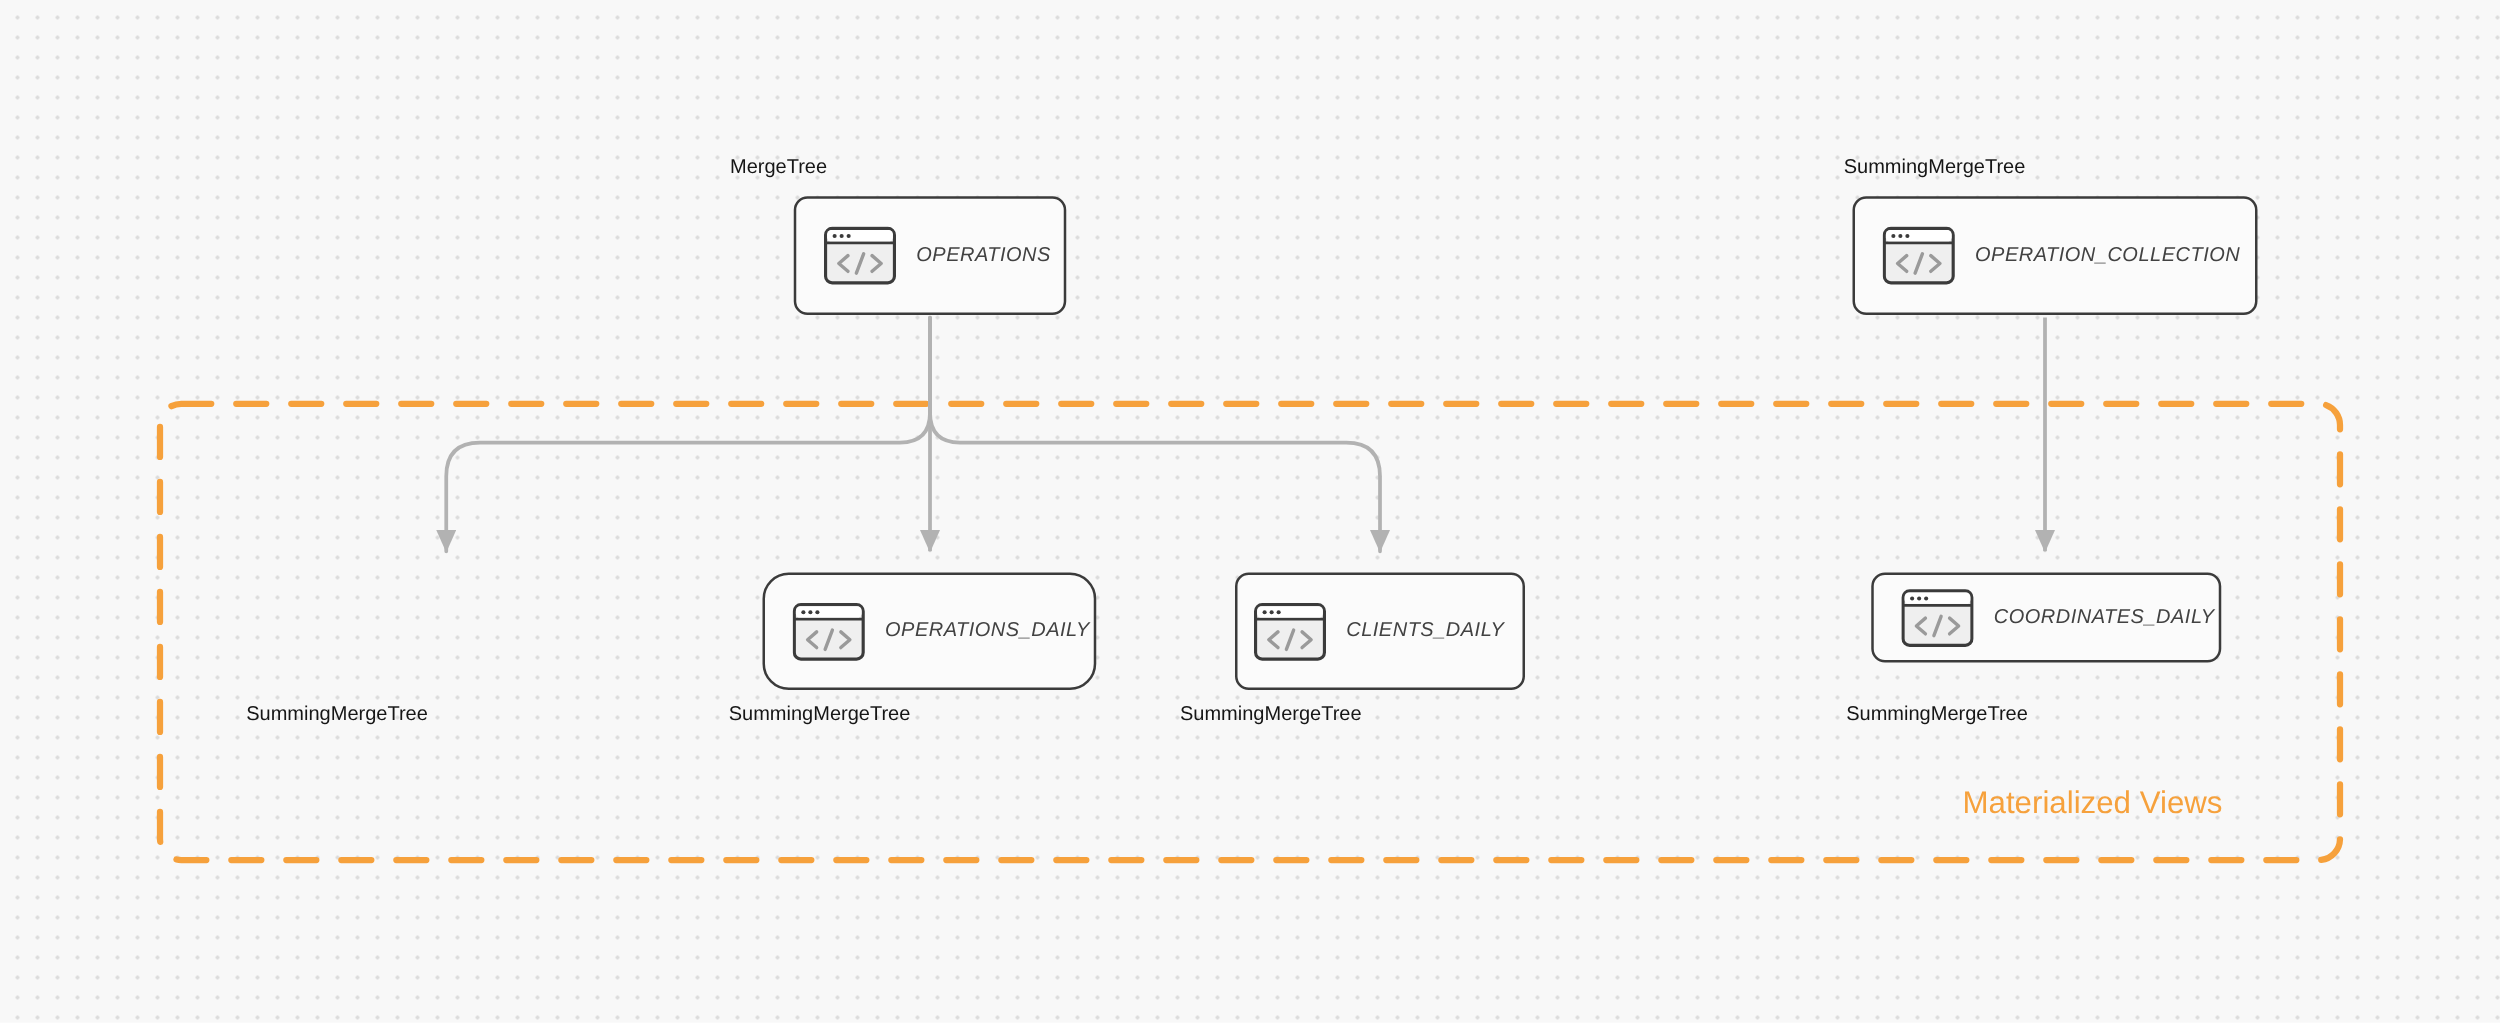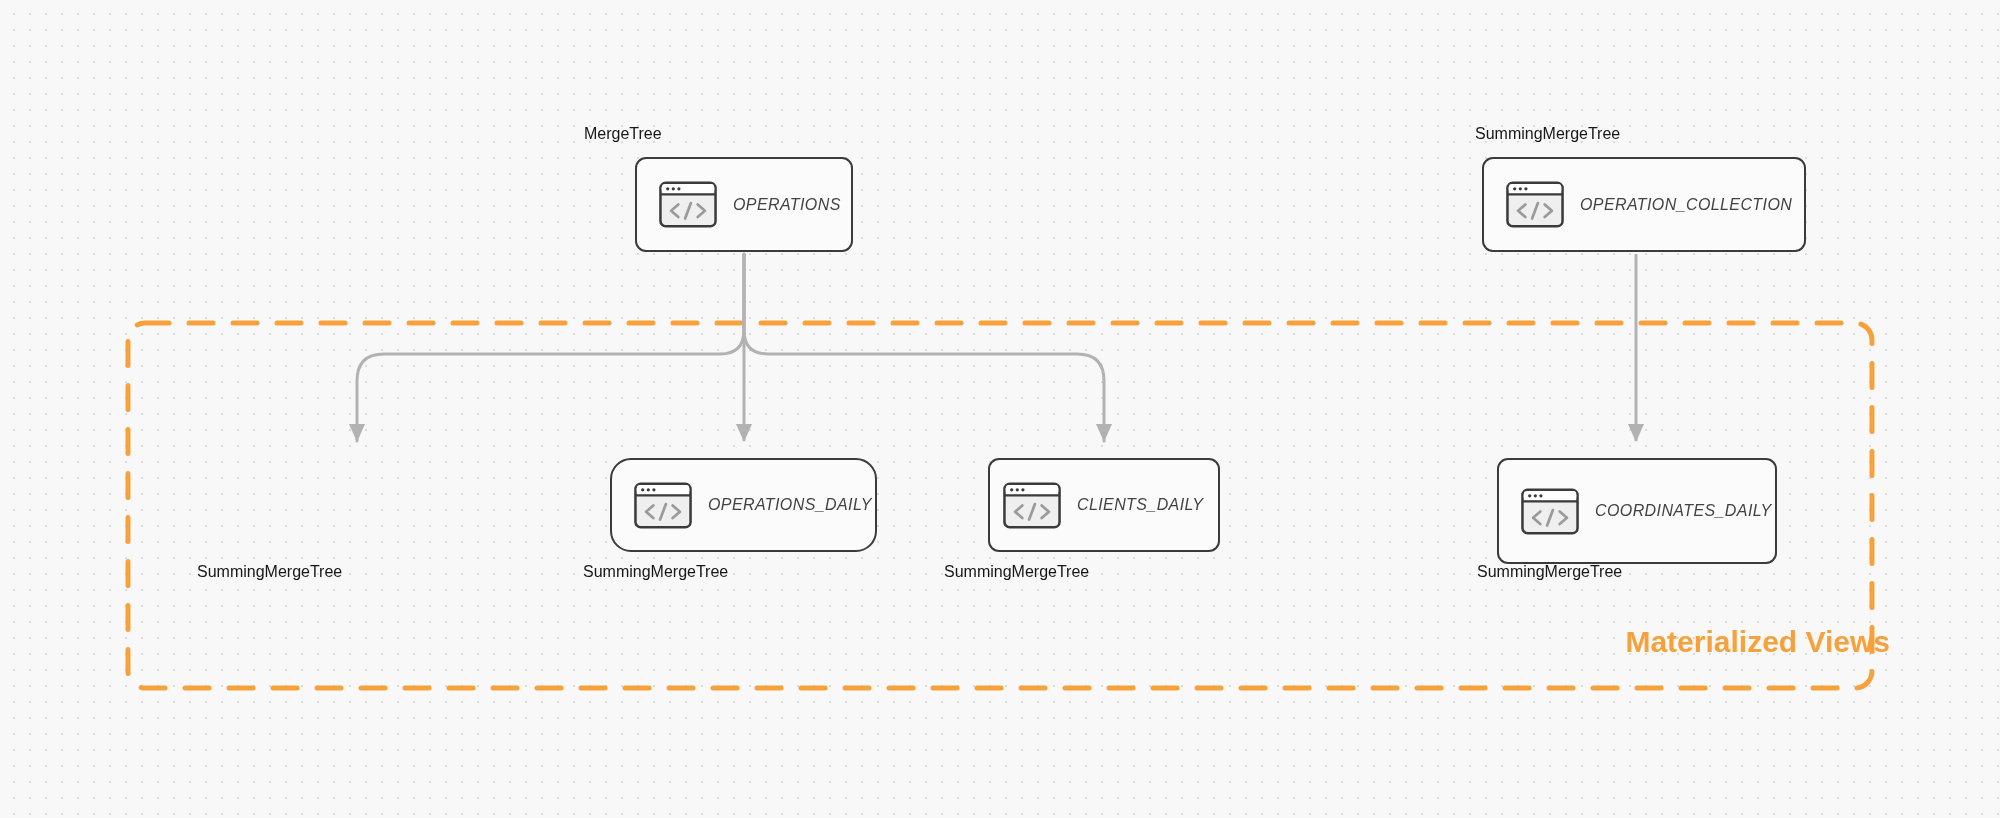--- a/index.html
+++ b/index.html
@@ -52,24 +52,24 @@
     text-align: left;
     font-size: 16px;
     line-height: 20px;
     color: #161616;
     white-space: nowrap;
   }
   .mv-label {
     position: absolute;
     z-index: 2;
     width: 320px;
-    text-align: right;
-    font-size: 30px;
+    text-align: left;
+    font-size: 25px;
     line-height: 30px;
-    font-weight: 700;
+    font-weight: 400;
     color: #f6a13c;
     white-space: nowrap;
   }
   .icon-window { flex: 0 0 auto; }
 </style>
 </head>
 <body>
 
 <div class="canvas">
 
@@ -149,21 +149,21 @@
       <circle cx="9" cy="7.8" r="1.7" fill="#3b3b3b"></circle>
       <circle cx="14.8" cy="7.8" r="1.7" fill="#3b3b3b"></circle>
       <circle cx="20.6" cy="7.8" r="1.7" fill="#3b3b3b"></circle>
       <polyline points="20,24 12.5,30.5 20,37" fill="none" stroke="#9a9a9a" stroke-width="2.8" stroke-linecap="round" stroke-linejoin="round"></polyline>
       <polyline points="40,24 47.5,30.5 40,37" fill="none" stroke="#9a9a9a" stroke-width="2.8" stroke-linecap="round" stroke-linejoin="round"></polyline>
       <line x1="33" y1="22.5" x2="27" y2="38.5" stroke="#9a9a9a" stroke-width="2.8" stroke-linecap="round"></line>
     </svg>
     <span class="node-label">CLIENTS_DAILY</span>
   </div>
 
-  <div class="node" style="left:1497px; top:458px; width:280px; height:106px;">
+  <div class="node" style="left:1497px; top:458px; width:280px; height:72px;">
     <svg class="icon-window" width="58" height="47" viewBox="0 0 60 48">
       <rect x="1.5" y="1.5" width="57" height="45" rx="5.5" fill="#efefef" stroke="#3b3b3b" stroke-width="2.6"></rect>
       <path d="M1.5 13.5 H58.5" stroke="#3b3b3b" stroke-width="2.2"></path>
       <rect x="2.8" y="2.8" width="54.4" height="9.4" rx="3.5" fill="#ffffff"></rect>
       <circle cx="9" cy="7.8" r="1.7" fill="#3b3b3b"></circle>
       <circle cx="14.8" cy="7.8" r="1.7" fill="#3b3b3b"></circle>
       <circle cx="20.6" cy="7.8" r="1.7" fill="#3b3b3b"></circle>
       <polyline points="20,24 12.5,30.5 20,37" fill="none" stroke="#9a9a9a" stroke-width="2.8" stroke-linecap="round" stroke-linejoin="round"></polyline>
       <polyline points="40,24 47.5,30.5 40,37" fill="none" stroke="#9a9a9a" stroke-width="2.8" stroke-linecap="round" stroke-linejoin="round"></polyline>
       <line x1="33" y1="22.5" x2="27" y2="38.5" stroke="#9a9a9a" stroke-width="2.8" stroke-linecap="round"></line>

